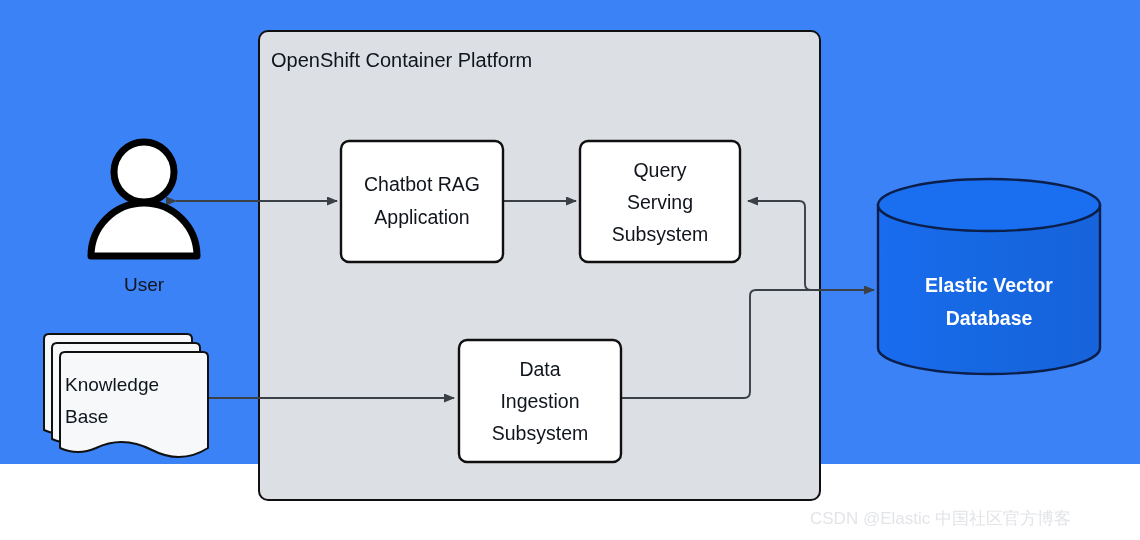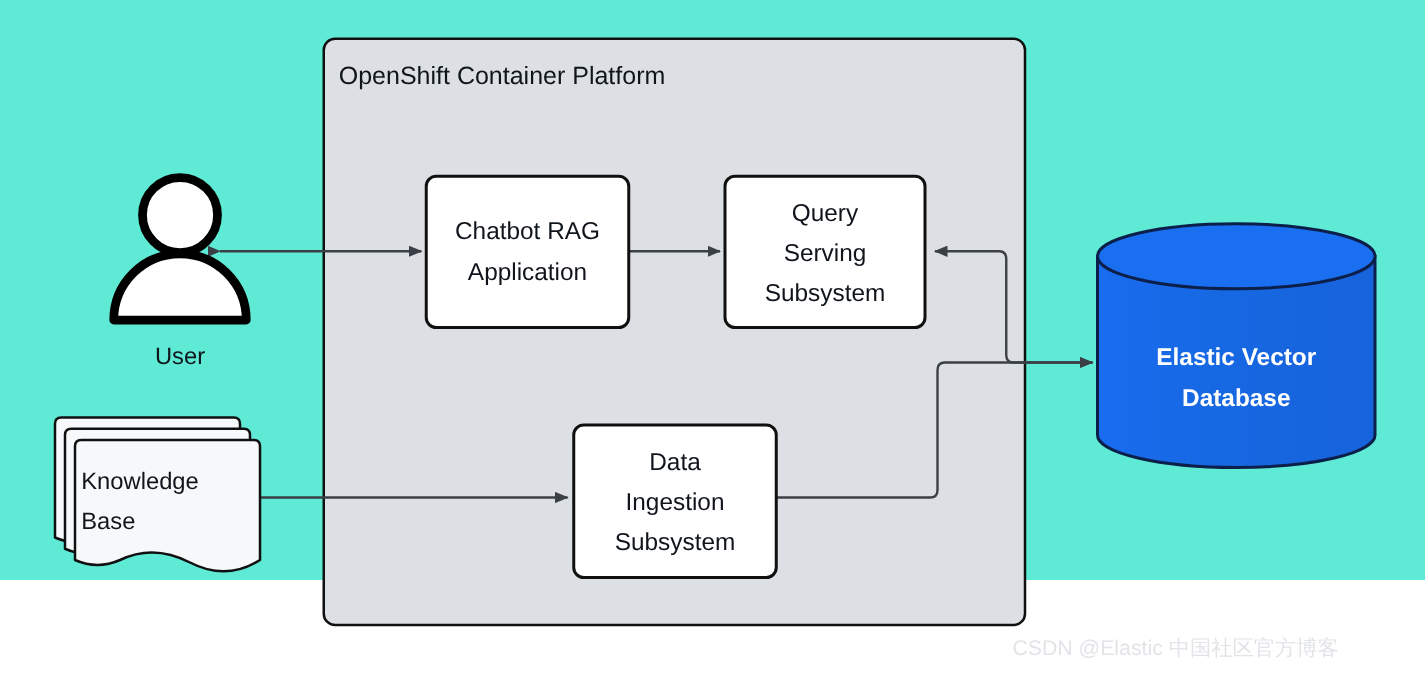--- a/index.html
+++ b/index.html
@@ -11,21 +11,21 @@
   body {
     font-family: "Liberation Sans", "DejaVu Sans", sans-serif;
     width: 1140px;
     height: 540px;
     overflow: hidden;
   }
   #diagram-root {
     position: relative;
     width: 1140px;
     height: 464px;
-    background: #5eead4;
+    background: #3b82f6;
   }
   #diagram-svg {
     position: absolute;
     left: 0;
     top: 0;
     width: 1140px;
     height: 540px;
   }
   .node-label {
     font-family: "Liberation Sans", "DejaVu Sans", sans-serif;

